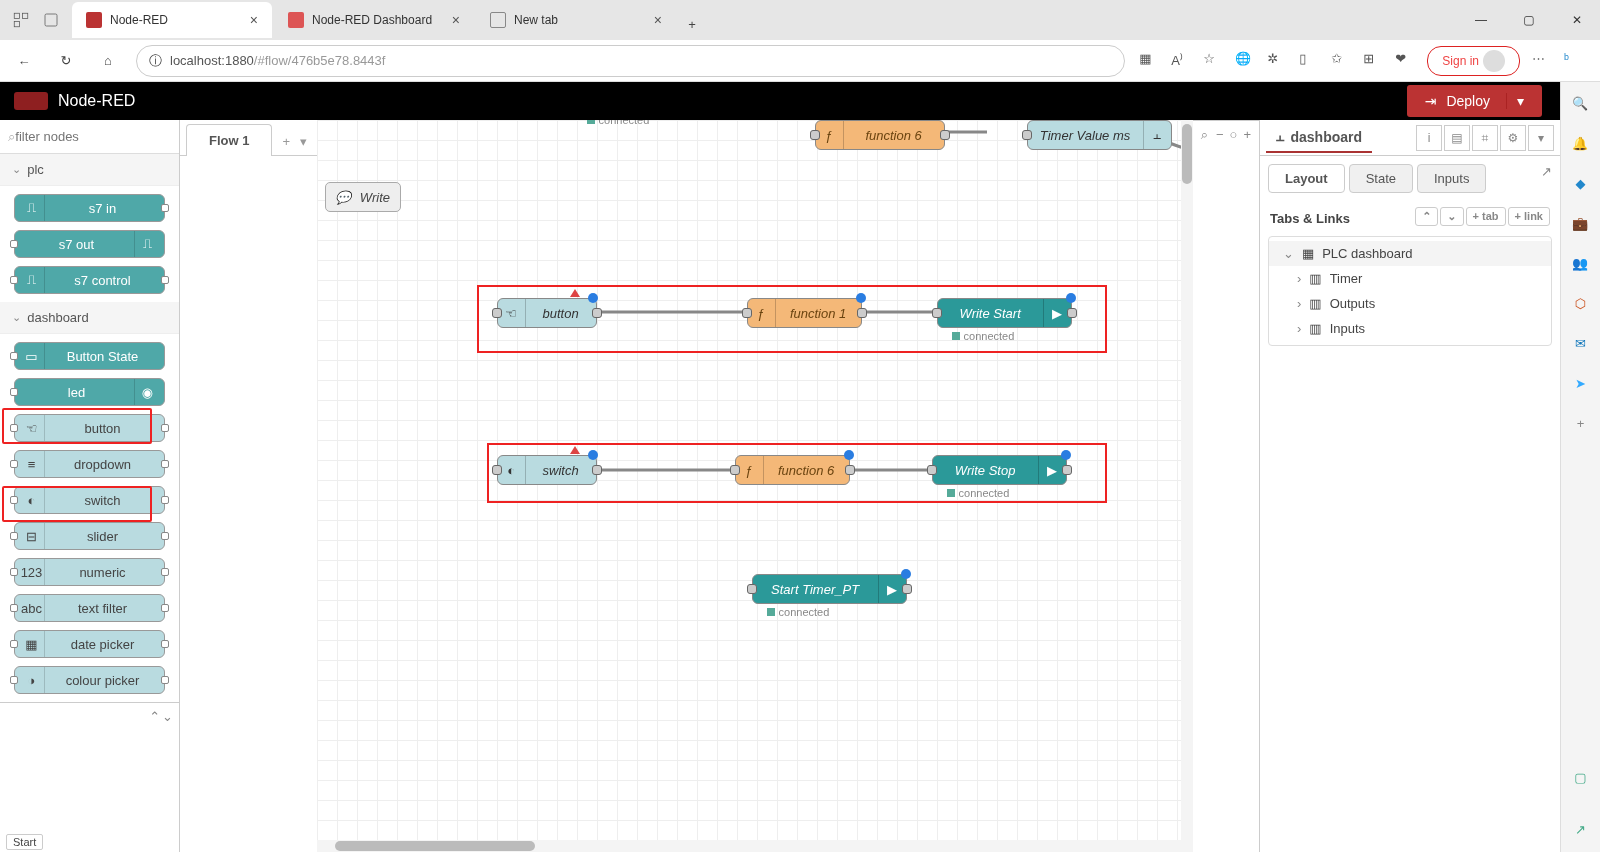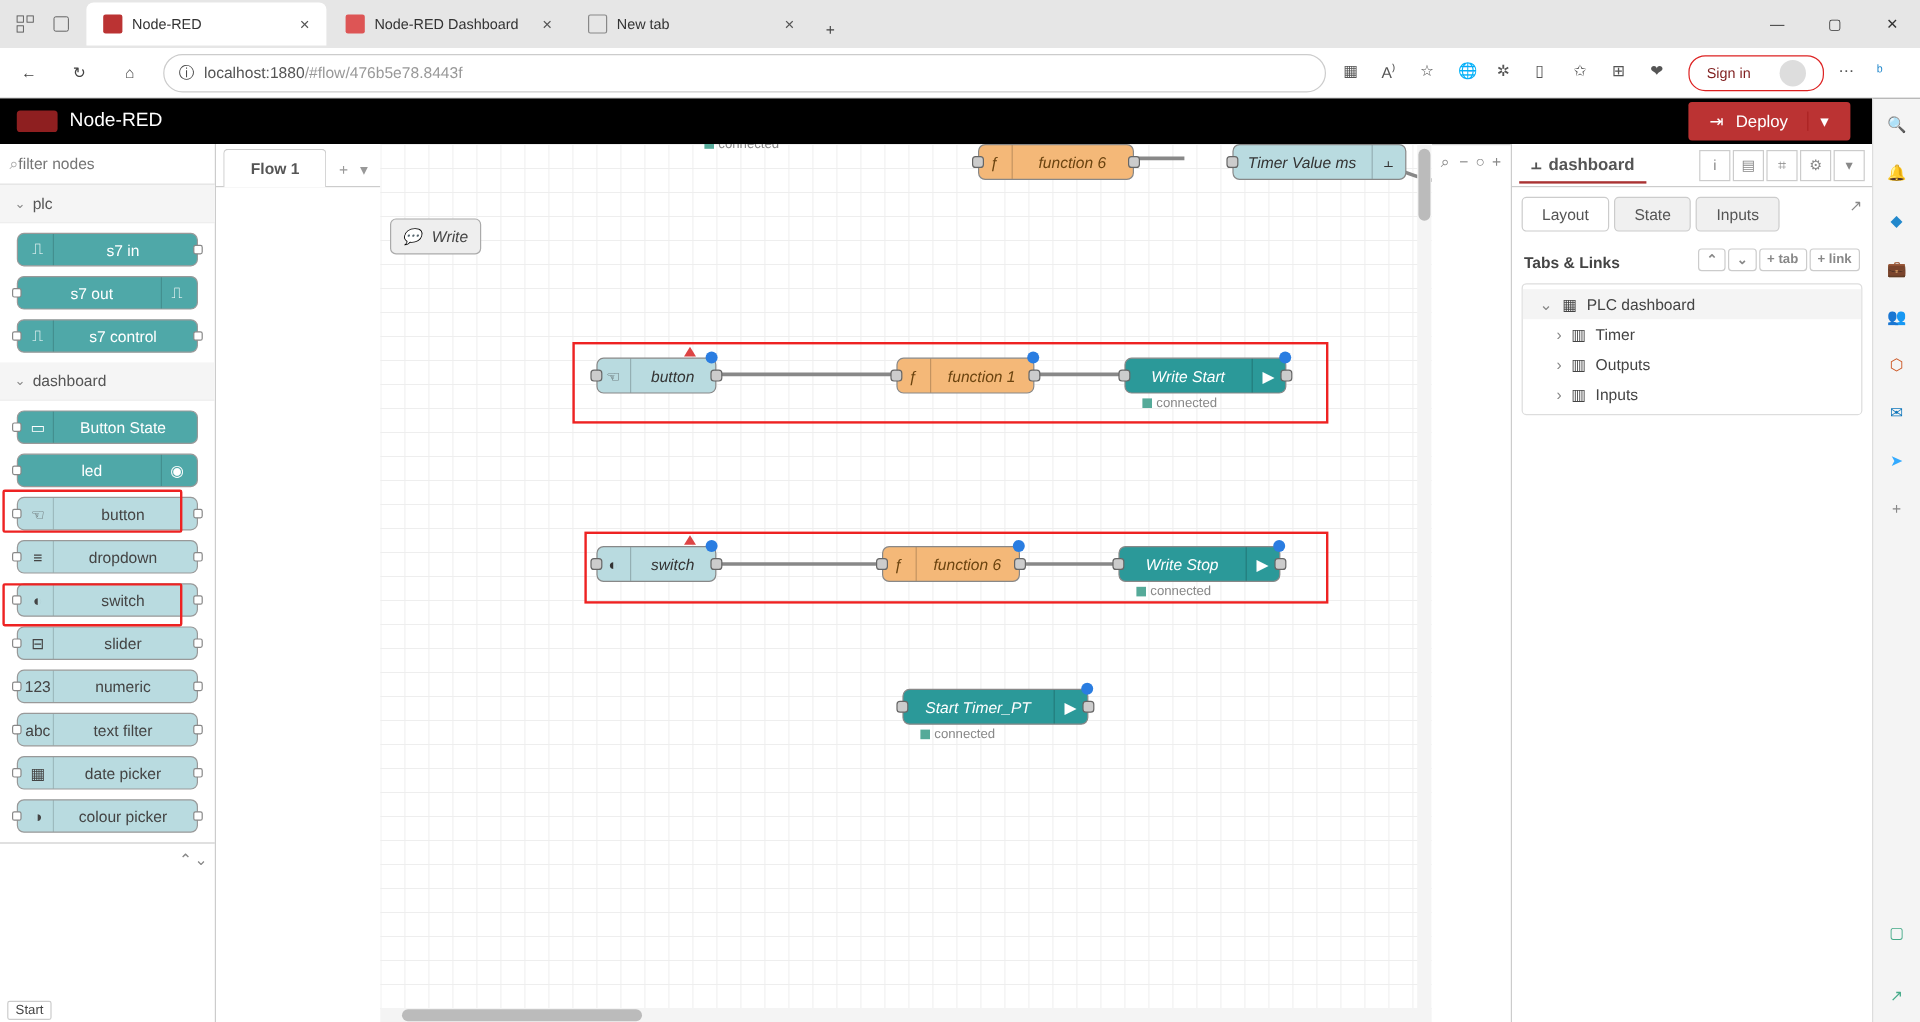--- a/index.html
+++ b/index.html
@@ -19,21 +19,21 @@
 .titlebar-right{margin-left:auto;display:flex;gap:18px}
 .win-btn{width:30px;height:30px;display:flex;align-items:center;justify-content:center;color:#333;font-size:12px}
 
 .toolbar{height:42px;background:#fff;display:flex;align-items:center;padding:0 10px;gap:14px;border-bottom:1px solid #ddd}
 .tb-btn{width:28px;height:28px;display:flex;align-items:center;justify-content:center;color:#444;border-radius:4px}
 .url-bar{flex:1;display:flex;align-items:center;height:32px;border:1px solid #ccc;border-radius:16px;padding:0 12px;gap:8px;color:#444}
 .url-bar .host{color:#555}
 .url-bar .path{color:#999}
 .tb-right{display:flex;align-items:center;gap:12px;padding-right:6px}
 .tb-small{width:20px;height:20px;color:#555}
-.signin{border:1px solid #d22;border-radius:14px;padding:3px 14px;color:#7f1d1d;font-size:12px;display:flex;align-items:center;gap:24px}
+.signin{border:1px solid #d22;border-radius:14px;padding:3px 14px;color:#ef4444;font-size:12px;display:flex;align-items:center;gap:4px}
 .avatar{width:22px;height:22px;border-radius:50%;background:#ddd}
 
 .edge-sidebar{position:absolute;right:0;top:82px;width:40px;height:770px;background:#f4f4f4;border-left:1px solid #ddd;display:flex;flex-direction:column;align-items:center;padding-top:10px;gap:18px}
 .edge-sidebar div{width:22px;height:22px;display:flex;align-items:center;justify-content:center;color:#4a8}
 
 
 .nr-header{height:38px;background:#000;display:flex;align-items:center;padding:0 14px;color:#fff}
 .nr-logo{display:flex;align-items:center;gap:10px;font-size:16px}
 .nr-logo-icon{width:34px;height:18px;background:#8e1f20;border-radius:3px;position:relative}
 .deploy{margin-left:auto;background:#b33;height:32px;padding:0 18px;display:flex;align-items:center;gap:10px;color:#fff;font-size:14px;border-radius:3px}
@@ -89,21 +89,21 @@
 
 
 .rside{width:300px;display:flex;flex-direction:column}
 .rside-tabs{height:36px;display:flex;align-items:center;padding:0 6px;border-bottom:1px solid #ccc;gap:4px}
 .rside-tab{padding:6px 10px;display:flex;align-items:center;gap:6px;font-size:14px;font-weight:600;color:#555}
 .rside-tab.active{border-bottom:2px solid #a33}
 .rside-tools{margin-left:auto;display:flex;gap:2px}
 .rside-tools div{width:26px;height:26px;border:1px solid #ccc;display:flex;align-items:center;justify-content:center;color:#888;font-size:12px}
 .dash-tabs{display:flex;padding:8px;gap:4px}
 .dash-tab{padding:6px 16px;border:1px solid #ccc;border-radius:4px;color:#555;font-size:13px;background:#fff}
-.dash-tab.active{background:#fff;font-weight:400}
+.dash-tab.active{background:#fff;font-weight:700}
 .dash-tab:not(.active){background:#f0f0f0}
 .dash-open{margin-left:auto;color:#888}
 .tl-header{display:flex;align-items:flex-end;padding:6px 10px;font-size:13px;font-weight:600;color:#444}
 .tl-btns{margin-left:auto;display:flex;gap:2px}
 .tl-btns div{border:1px solid #ccc;padding:2px 6px;font-size:11px;color:#888;border-radius:3px}
 .tree{border:1px solid #ddd;margin:4px 8px;border-radius:4px;padding:4px 0}
 .tree-item{padding:5px 10px 5px 28px;font-size:13px;color:#444;display:flex;align-items:center;gap:8px}
 .tree-item.root{padding-left:14px;background:#f4f4f4}
 .tree-item::before{content:"›";color:#888}
 .tree-item.root::before{content:"⌄"}

